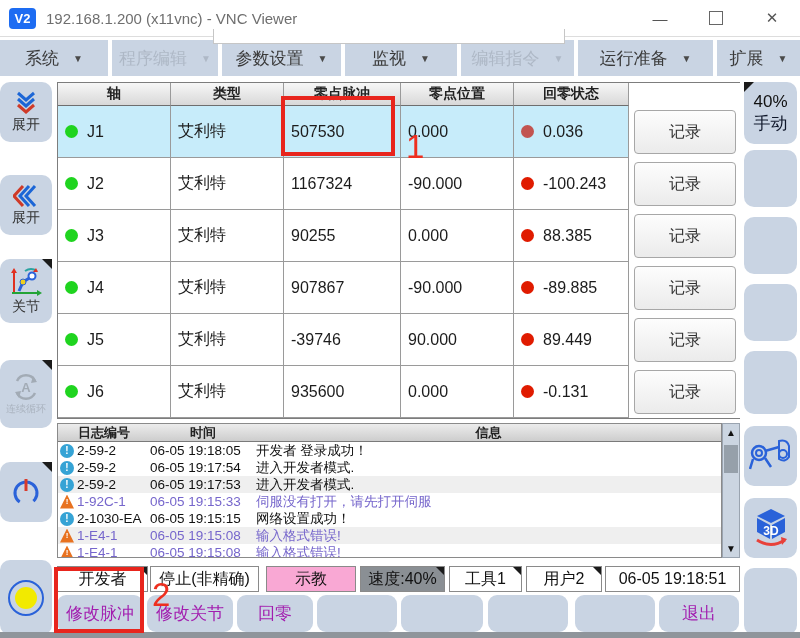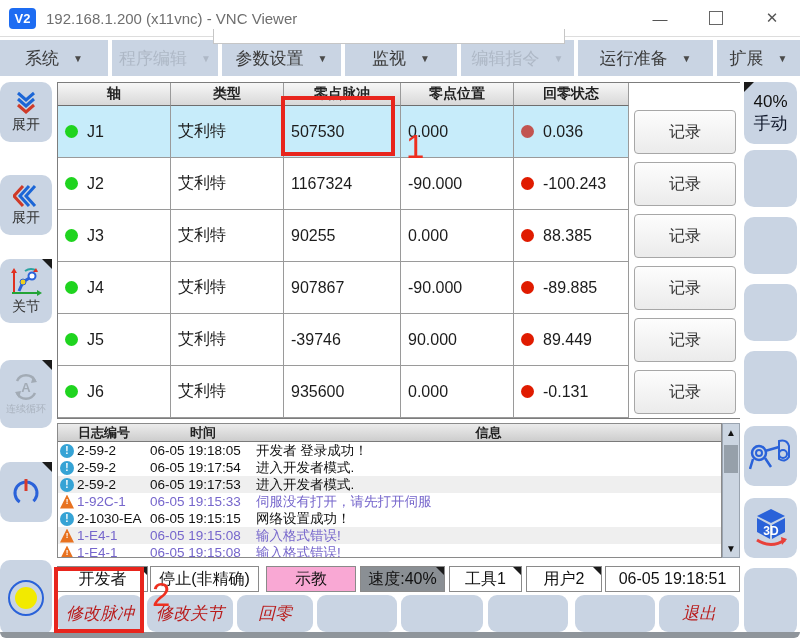--- a/index.html
+++ b/index.html
@@ -1,17 +1,17 @@
 <!DOCTYPE html>
 <html><head>
 <meta charset="utf-8">
 <style>
   html,body{margin:0;padding:0;background:#fff;}
   #app{position:relative;width:800px;height:638px;background:#fff;overflow:hidden;
-       font-family:"Liberation Sans","DejaVu Sans",sans-serif;color:#222;border-radius:6px;}
+       font-family:"Liberation Sans","DejaVu Sans",sans-serif;color:#222;}
 
   
   .titlebar{position:absolute;left:0;top:0;width:800px;height:36px;background:#fff;
             border-bottom:1px solid #ddd;display:flex;align-items:center;}
   .vnclogo{width:27px;height:21px;background:#1d6cf2;border-radius:4px;margin-left:9px;
            color:#fff;font-weight:bold;font-size:13px;display:flex;align-items:center;justify-content:center;}
   .wintitle{margin-left:10px;font-size:15px;color:#6f6f6f;}
   .winctrls{position:absolute;right:0;top:0;height:36px;display:flex;align-items:center;}
   .wbtn{width:56px;height:36px;display:flex;align-items:center;justify-content:center;color:#555;font-size:15px;}
   .wbtn .box{width:12px;height:12px;border:1px solid #666;}
@@ -83,21 +83,21 @@
   
   .seg{position:absolute;top:566px;height:26px;background:#fff;border:1px solid #8a8a8a;
        box-sizing:border-box;display:flex;align-items:center;justify-content:center;font-size:16px;color:#111;}
   .seg .tri{position:absolute;top:0;right:0;width:0;height:0;
             border-top:8px solid #1b1b1b;border-left:8px solid transparent;}
   .seg.green{background:#f9a8d4;}
   .seg.gray{background:#8a8f94;}
 
   
   .bbtn{position:absolute;top:595px;height:37px;background:#c9d4e3;border-radius:9px;
-        display:flex;align-items:center;justify-content:center;font-size:17px;color:#b91c1c;font-style:italic;}
+        display:flex;align-items:center;justify-content:center;font-size:17px;color:#a21caf;}
   .botstrip{position:absolute;left:0;top:632px;width:800px;height:6px;background:#8f959b;}
 
   
   .annbox{position:absolute;border:4px solid #e8251d;box-sizing:border-box;z-index:60;}
   .annlbl{position:absolute;color:#ee2f1f;font-size:33px;z-index:60;line-height:1;}
 </style>
 </head>
 <body>
 
 <div id="app">

